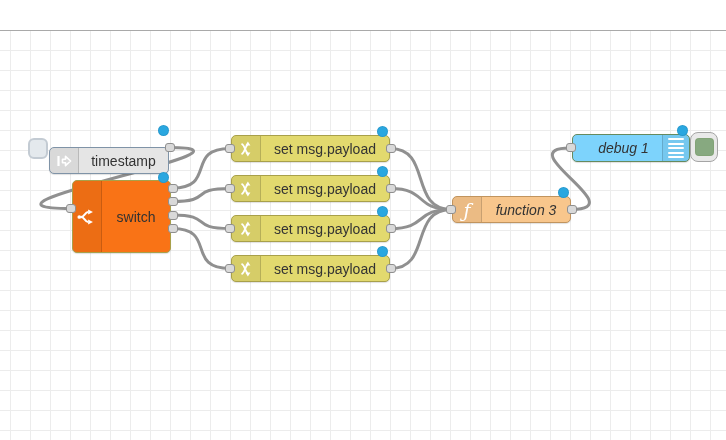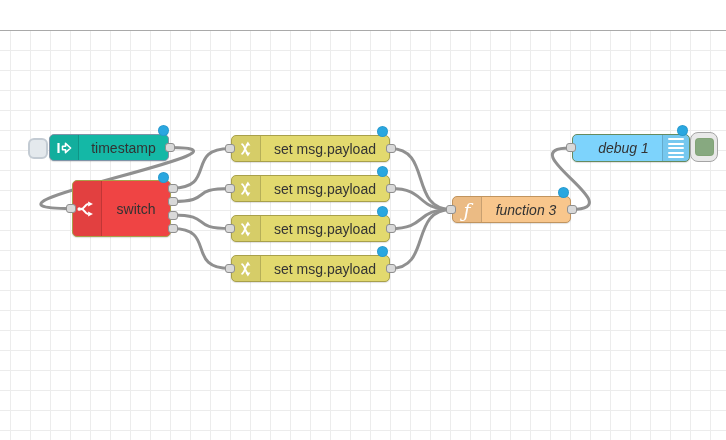--- a/index.html
+++ b/index.html
@@ -80,33 +80,33 @@
   <path d="M172.5 215 C 214 215, 188 228.5, 230 228.5"></path>
   <path d="M172.5 228.5 C 217 228.5, 185 268.5, 230 268.5"></path>
   <path d="M390.5 148.5 C 432 148.5, 409 209.5, 451.5 209.5"></path>
   <path d="M390.5 188.5 C 428 188.5, 414 209.5, 451.5 209.5"></path>
   <path d="M390.5 228.5 C 428 228.5, 414 209.5, 451.5 209.5"></path>
   <path d="M390.5 268.5 C 432 268.5, 409 209.5, 451.5 209.5"></path>
   <path d="M571.5 209.5 C 634 209.5, 508 148, 570 148"></path>
 </svg>
 
 <div class="inject-btn"></div>
-<div class="node" style="left:49px;top:134px;width:120px;height:27px;background:#14b8a6;border:1px solid #7f93a7;text-align:right;">
+<div class="node" style="left:49px;top:147px;width:120px;height:27px;background:#e5e5e5;border:1px solid #7f93a7;text-align:right;">
   <div class="icon-cell left">
     <svg width="20" height="20" viewBox="0 0 20 20">
       <path d="M4.5 5 V15" stroke="#fff" stroke-width="2.2" fill="none"></path>
       <path d="M8.5 8.2 H11.5 V5.4 L16.6 10 L11.5 14.6 V11.8 H8.5 Z" fill="none" stroke="#fff" stroke-width="1.6" stroke-linejoin="round"></path>
     </svg>
   </div>
   <div class="label">timestamp</div>
 </div>
 <div class="port" style="left:164.5px;top:143px;"></div>
 <div class="dot" style="left:157.5px;top:125px;"></div>
 
-<div class="node" style="left:72px;top:180px;width:99px;height:57px;background:#ef4444;border:1px solid #a8a04a;">
+<div class="node" style="left:72px;top:180px;width:99px;height:73px;background:#f97316;border:1px solid #a8a04a;">
   <div class="icon-cell left">
     <svg width="22" height="22" viewBox="0 0 20 20">
       <circle cx="3" cy="10" r="1.7" fill="#fff"></circle>
       <path d="M4.5 10 C8 10, 8 5.5, 11 5.5" stroke="#fff" stroke-width="1.8" fill="none"></path>
       <path d="M4.5 10 C8 10, 8 14.5, 11 14.5" stroke="#fff" stroke-width="1.8" fill="none"></path>
       <polygon points="11,3.2 11,7.8 15.4,5.5" fill="#fff"></polygon>
       <polygon points="11,12.2 11,16.8 15.4,14.5" fill="#fff"></polygon>
     </svg>
   </div>
   <div class="label">switch</div>

